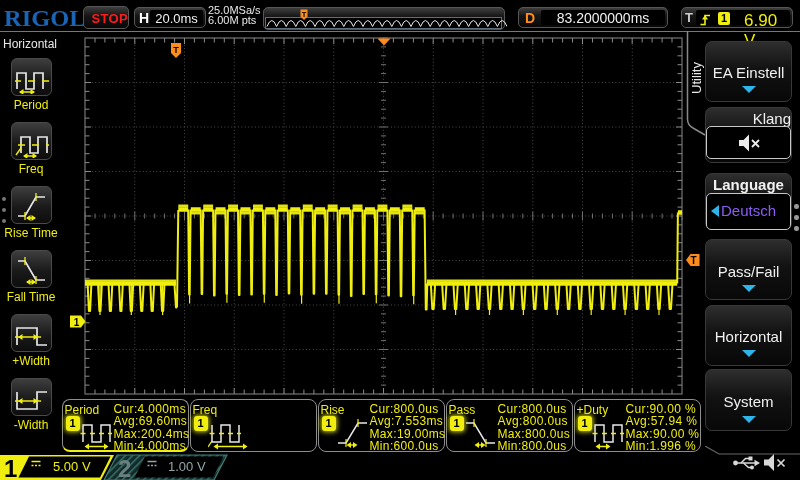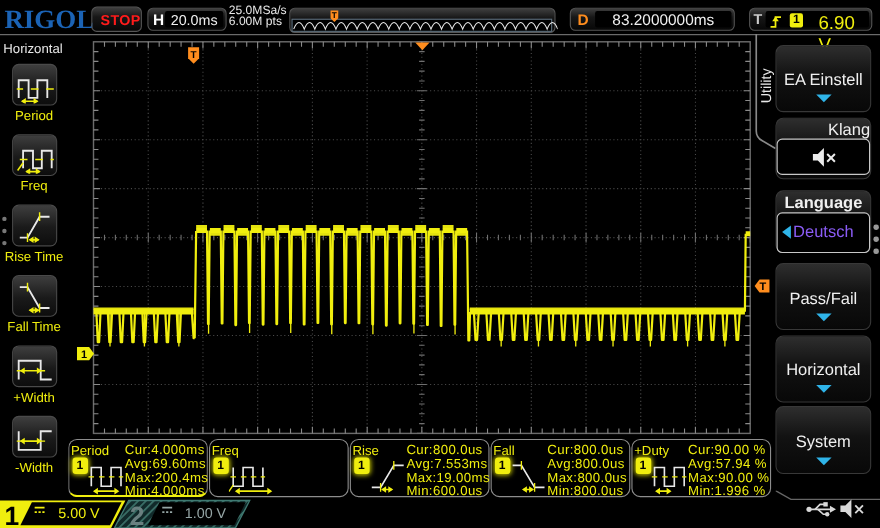--- a/index.html
+++ b/index.html
@@ -224,21 +224,21 @@
       <div class="mbadge">1</div>
       <svg width="44" height="36" viewBox="0 0 44 36" style="position:absolute;left:17px;top:15px;">
         <path d="M2 28h8l12 -20h9" stroke="#e8e8e8" stroke-width="1.5" fill="none"></path>
         <path d="M10 32v-8M22 12v-8" stroke="#f0ee0e" stroke-width="1.2"></path>
         <path d="M12 30h8" stroke="#f0ee0e" stroke-width="1.4"></path>
         <path d="M10.5 30l4.5 -3v6zM21.5 30l-4.5 -3v6z" fill="#f0ee0e"></path>
       </svg>
       <div class="mvals">Cur:800.0us<br>Avg:7.553ms<br>Max:19.00ms<br>Min:600.0us</div>
     </div>
 <div class="mpanel" style="left:445.5px;width:127.5px;">
-      <div style="position:absolute;left:2px;top:3px;font-size:12px;color:#f0ee0e;">Fall</div>
+      <div style="position:absolute;left:2px;top:3px;font-size:12px;color:#f0ee0e;">Pass</div>
       <div class="mbadge">1</div>
       <svg width="44" height="36" viewBox="0 0 44 36" style="position:absolute;left:17px;top:15px;">
         <path d="M2 8h8l12 20h9" stroke="#e8e8e8" stroke-width="1.5" fill="none"></path>
         <path d="M10 12v-8M22 32v-8" stroke="#f0ee0e" stroke-width="1.2"></path>
         <path d="M12 30h8" stroke="#f0ee0e" stroke-width="1.4"></path>
         <path d="M10.5 30l4.5 -3v6zM21.5 30l-4.5 -3v6z" fill="#f0ee0e"></path>
       </svg>
       <div class="mvals">Cur:800.0us<br>Avg:800.0us<br>Max:800.0us<br>Min:800.0us</div>
     </div>
 <div class="mpanel" style="left:573.5px;width:127.5px;">

